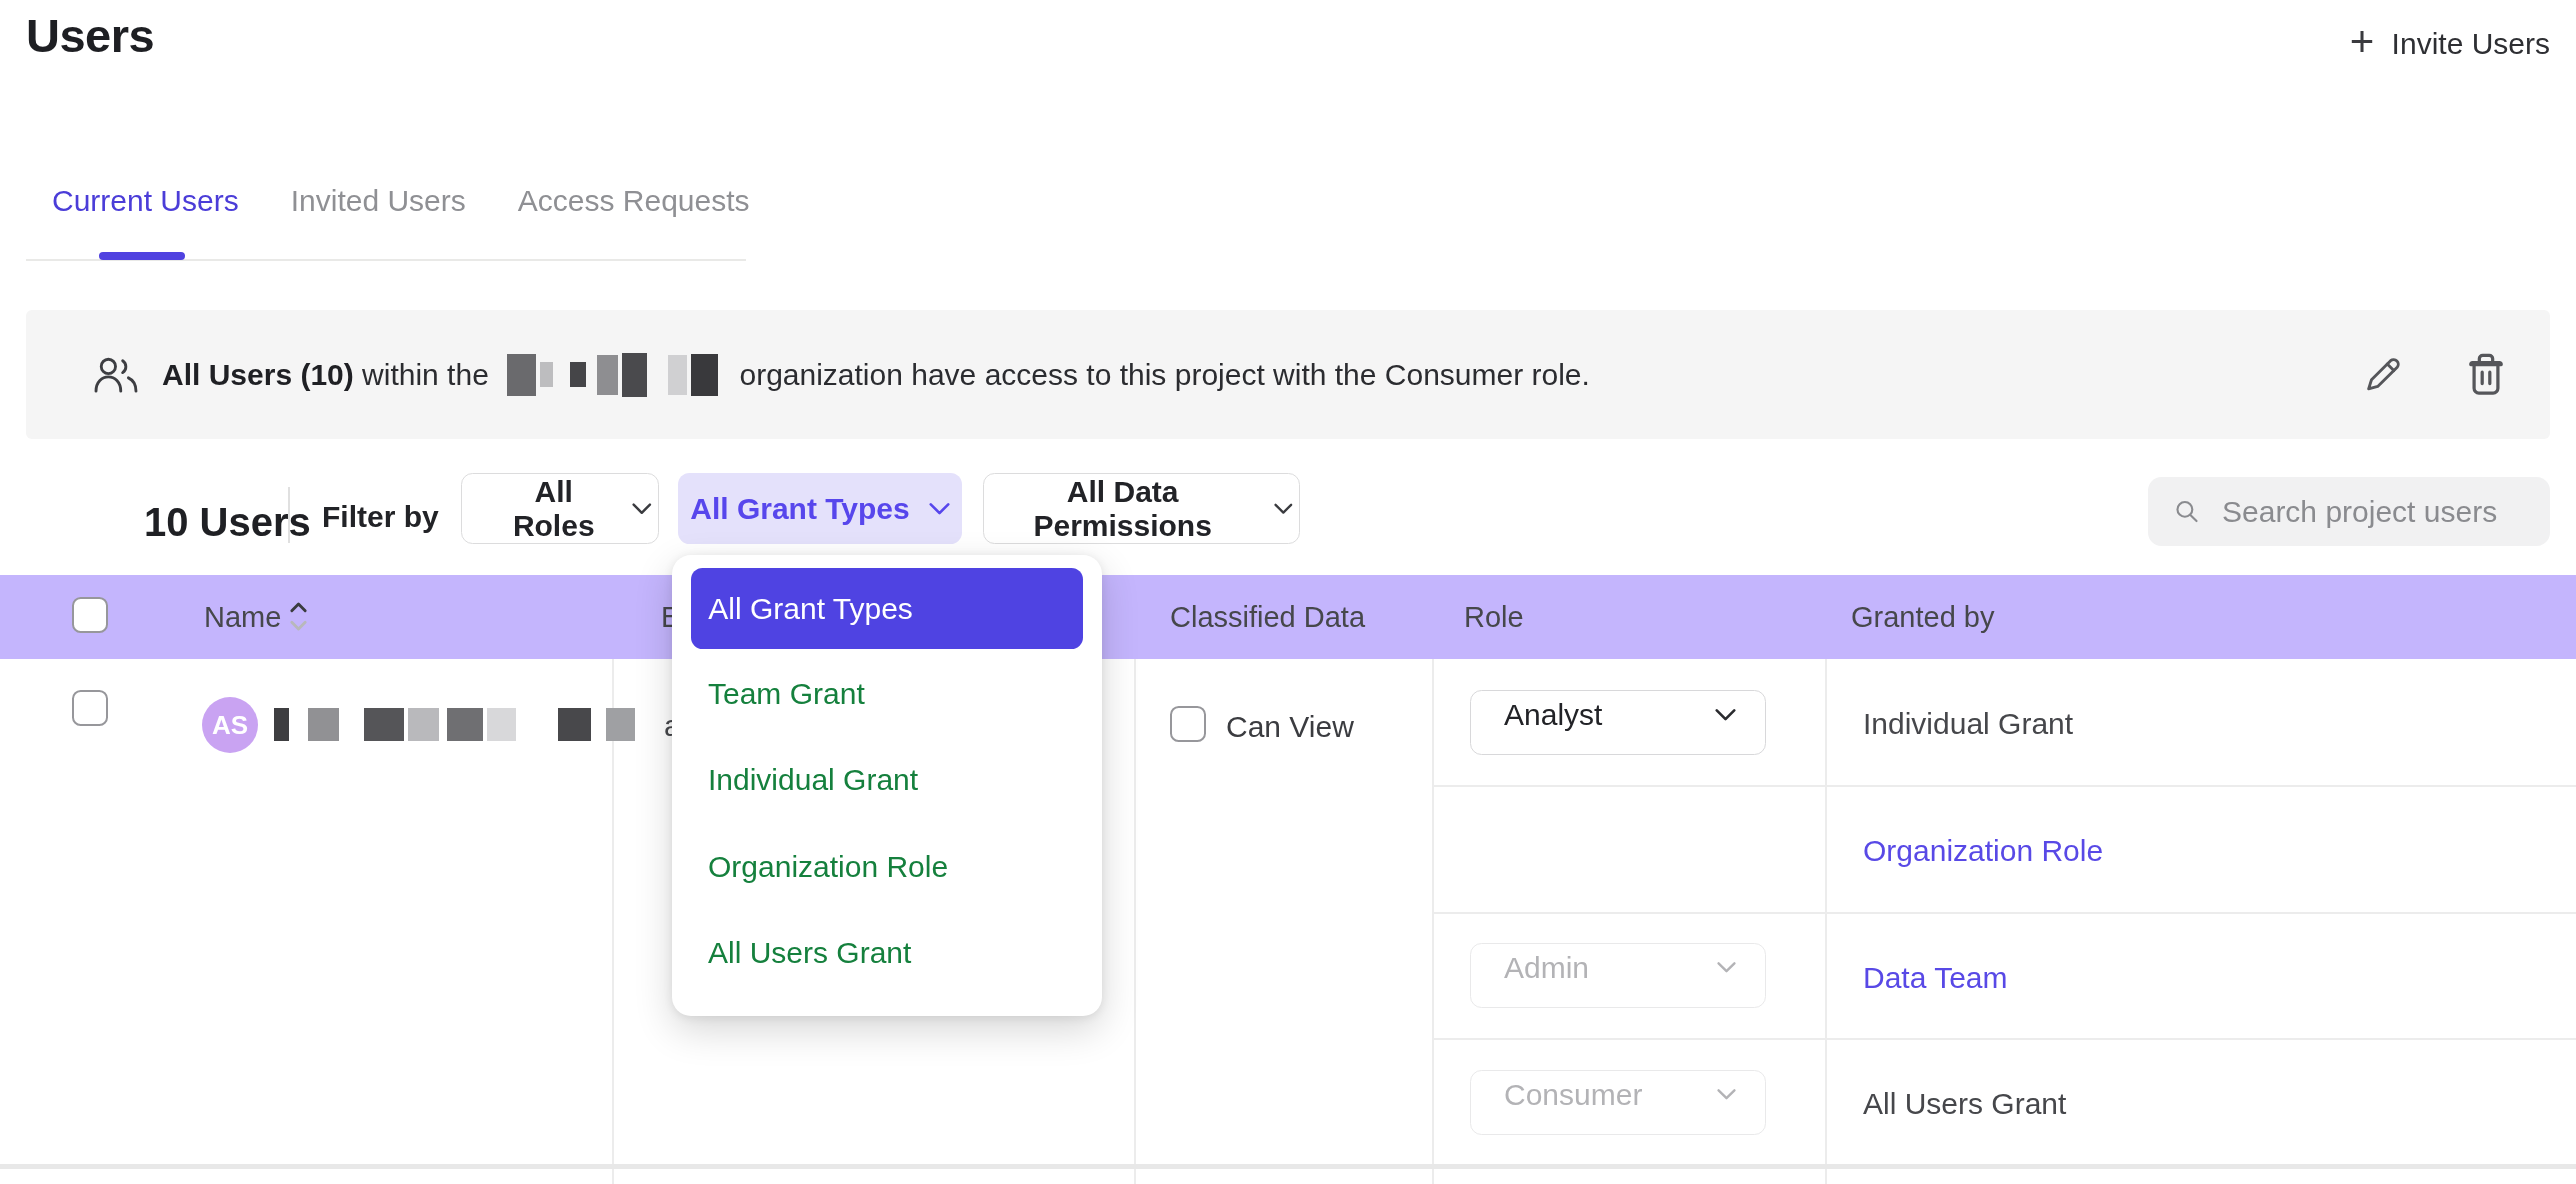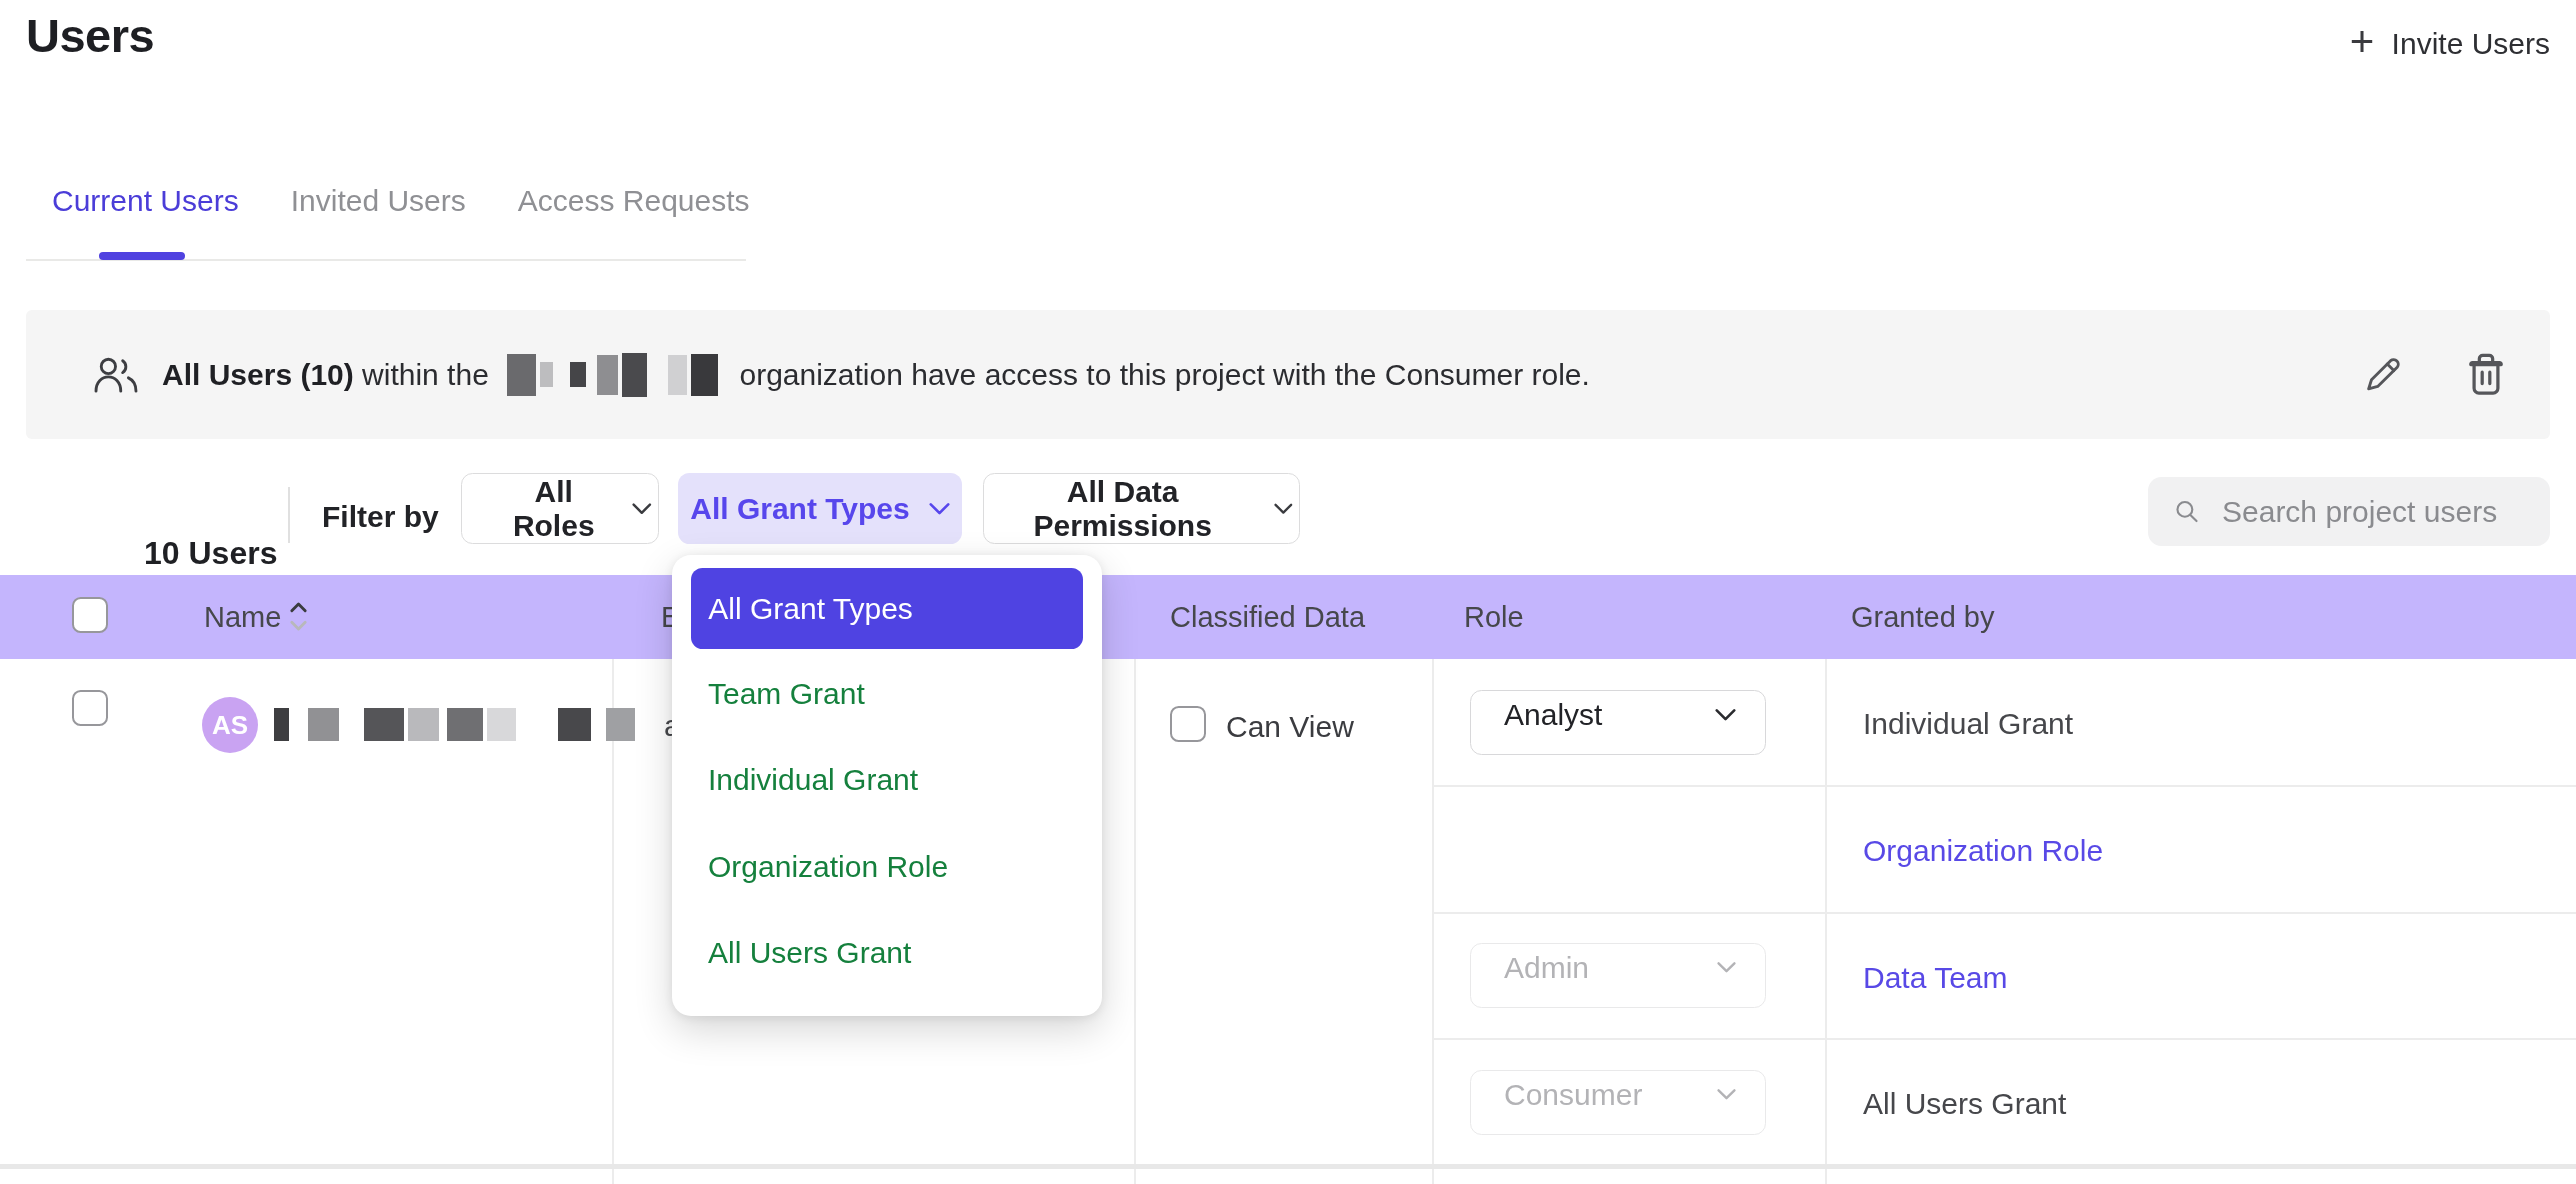--- a/index.html
+++ b/index.html
@@ -24,21 +24,21 @@
           display:flex;align-items:center;padding:0 44px 0 67px;box-sizing:border-box;}
   .banner-text{display:flex;align-items:center;font-size:30px;color:#2b2c30;margin-left:23px;}
   .banner-text b{font-weight:700;color:#1f2024;}
   .sp{white-space:pre;}
   .redact{display:inline-flex;align-items:center;margin:0 9.6px;}
   .px{display:inline-block;margin-right:3.8px;}
   .banner-actions{margin-left:auto;display:flex;align-items:center;gap:63px;}
   .icon-btn{cursor:pointer;display:flex;}
 
   
-  .count{left:144px;top:500px;font-size:32px;font-weight:700;color:#1f2024;margin-top:35px;}
+  .count{left:144px;top:500px;font-size:40px;font-weight:700;color:#1f2024;}
   .vdiv{left:288px;top:487px;width:1.9px;height:56px;background:#e0e0e0;}
   .filterby{left:322px;top:500px;font-size:30px;font-weight:600;color:#222327;}
   .fbtn{position:absolute;border-radius:11.5px;display:flex;align-items:center;justify-content:center;gap:19px;
         font-size:30px;font-weight:600;color:#222327;background:#fff;border:1.9px solid #dcdcdd;
         box-sizing:border-box;cursor:pointer;height:71px;top:473px;}
   .btn-roles{left:461px;width:198px;padding-left:32px;}
   .chip{left:678px;width:284px;background:#e4e1fb;border:none;color:#5746ec;}
   .btn-perms{left:983px;width:317px;}
   .search{right:26px;top:477px;width:402px;height:69px;background:#f1f1f2;border-radius:13.4px;
           display:flex;align-items:center;gap:21px;padding-left:27px;box-sizing:border-box;}

